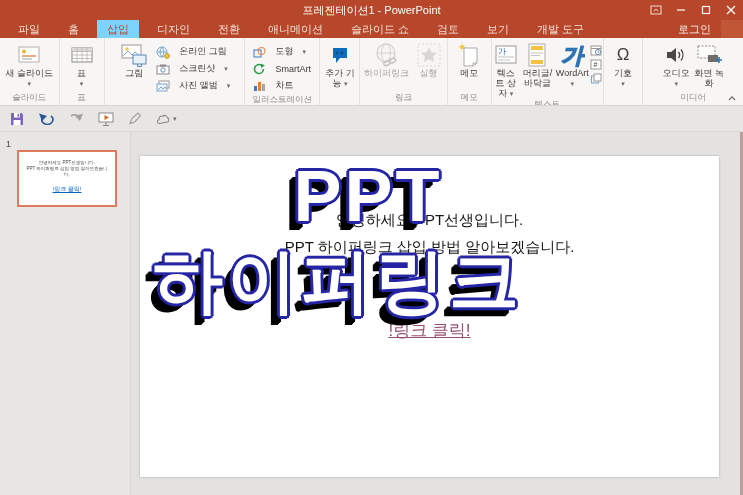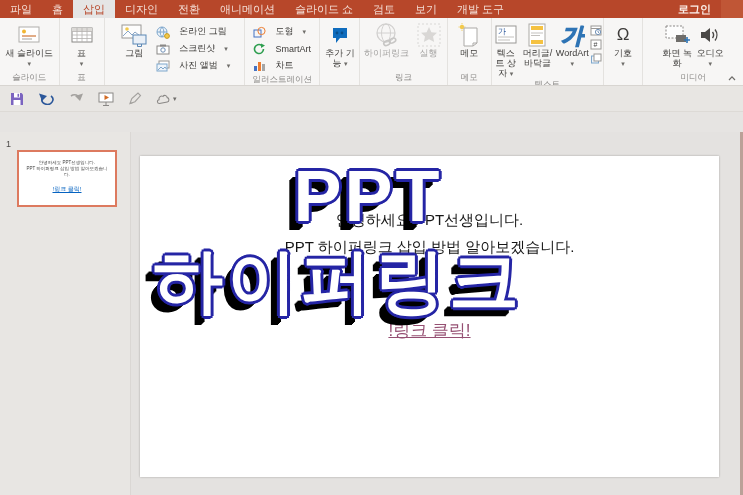--- a/index.html
+++ b/index.html
@@ -7,25 +7,25 @@
   .app { position:relative; width:743px; height:495px; background:#e6e4e2; overflow:hidden; }
 
   
   .titlebar { position:relative; height:20px; background:#b7472a; display:flex; align-items:center; }
   .titlebar .title { position:absolute; left:0; right:0; text-align:center; color:#fff; font-size:11px; line-height:20px; }
   .win-controls { position:absolute; right:0; top:0; height:20px; display:flex; }
   .win-btn { width:25px; height:20px; display:flex; align-items:center; justify-content:center; }
 
   
   .tabrow { height:18px; background:#b7472a; display:flex; align-items:stretch; font-size:11px; color:#f4ded6; }
-  .tab { padding:0 10px; display:flex; align-items:center; white-space:nowrap; }
-  .tab.selected { background:#e5e5e5; color:#b7472a; }
+  .tab { padding:0 10px; display:flex; align-items:center; white-space:nowrap;margin-left:8px; }
+  .tab.selected { background:#7dd3fc; color:#b7472a; }
   .tellme { display:flex; align-items:center; gap:4px; padding:0 10px; color:#f4d9cf; white-space:nowrap; }
   .tab-spacer { flex:1; }
-  .signin { display:flex; align-items:center; padding:0 10px; white-space:nowrap; color:#fbeee9;font-weight:bold; }
+  .signin { display:flex; align-items:center; padding:0 10px; white-space:nowrap; color:#fbeee9; }
   .share { display:flex; align-items:center; gap:4px; padding:0 11px; background:#c05636; color:#fff; white-space:nowrap; }
 
   
   .ribbon { position:relative; height:68px; background:#f7f6f5; border-bottom:1px solid #d8d5d1; display:flex; }
   .group { display:flex; flex-direction:column; border-right:1px solid #e4e2df; }
   .gc { flex:1; display:flex; align-items:flex-start; justify-content:center; padding-top:2px; }
   .glabel { height:13px; font-size:8.5px; color:#8c8a88; text-align:center; line-height:11px; white-space:nowrap; overflow:hidden; }
   .bigbtn { display:flex; flex-direction:column; align-items:center; font-size:9px; color:#3d3b39; text-align:center; padding:2px 1px 0; }
   .bigbtn .icon { height:26px; display:flex; align-items:center; justify-content:center; }
   .bigbtn .lbl { line-height:10px; }
@@ -66,20 +66,46 @@
   .ov1 { left:238px; top:160px; width:260px; font-size:72px; letter-spacing:3px; }
   .ov2 { left:112px; top:246px; width:452px; font-size:70px; letter-spacing:4px; }
 
   svg { display:block; }
 </style>
 </head>
 <body>
 
 <div class="app">
 
+  <div class="titlebar">
+    <span class="title">프레젠테이션1 - PowerPoint</span>
+    <div class="win-controls">
+      <span class="win-btn">
+        <svg width="12" height="10">
+            <rect x="1" y="1" width="10" height="8" fill="none" stroke="#f2d8d0"></rect>
+            <path d="M4 6.2l2-2.2 2 2.2" stroke="#f2d8d0" fill="none"></path>
+          </svg>
+      </span>
+      <span class="win-btn">
+        <svg width="10" height="10">
+            <line x1="1" y1="5" x2="9" y2="5" stroke="#fff" stroke-width="1.2"></line>
+          </svg>
+      </span>
+      <span class="win-btn">
+        <svg width="10" height="10">
+            <rect x="1.5" y="1.5" width="7" height="7" fill="none" stroke="#fff" stroke-width="1.2"></rect>
+          </svg>
+      </span>
+      <span class="win-btn">
+        <svg width="10" height="10">
+            <path d="M1 1l8 8M9 1l-8 8" stroke="#fff" stroke-width="1.3"></path>
+          </svg>
+      </span>
+    </div>
+  </div>
 
   <div class="tabrow">
     <span class="tab">파일</span>
     <span class="tab">홈</span>
     <span class="tab selected">삽입</span>
     <span class="tab">디자인</span>
     <span class="tab">전환</span>
     <span class="tab">애니메이션</span>
     <span class="tab">슬라이드 쇼</span>
     <span class="tab">검토</span>
@@ -326,38 +352,38 @@
         <div class="bigbtn" style="width:36px">
           <span class="icon" style="font-size:17px;color:#3d3b39;">Ω</span>
           <span class="lbl"><span>기호</span><br><span class="caret">▾</span></span>
         </div>
       </div>
       <div class="glabel"></div>
     </div>
 
     <div class="group" style="width:100px; border-right:none;">
       <div class="gc">
+        <div class="bigbtn" style="width:32px">
+          <span class="icon">
+            <svg width="24" height="22">
+                <polygon points="3,8 7,8 12,4 12,18 7,14 3,14" fill="#4a4846"></polygon>
+                <path d="M14.5 8a5 5 0 010 6M17 5.5a9 9 0 010 11" fill="none" stroke="#4a4846" stroke-width="1.4"></path>
+              </svg>
+          </span>
+          <span class="lbl"><span>오디오</span><br><span class="caret">▾</span></span>
+        </div>
         <div class="bigbtn" style="width:34px">
           <span class="icon">
             <svg width="26" height="24">
                 <rect x="2" y="3" width="17" height="12" fill="#fdfdfd" stroke="#8a8886" stroke-dasharray="2 1.5"></rect>
                 <rect x="12" y="12" width="10" height="7" fill="#6f6d6a"></rect>
                 <path d="M23 14v6M20 17h6" stroke="#2e74b5" stroke-width="1.6"></path>
               </svg>
           </span>
           <span class="lbl">화면 녹화</span>
-        </div>
-        <div class="bigbtn" style="width:32px">
-          <span class="icon">
-            <svg width="24" height="22">
-                <polygon points="3,8 7,8 12,4 12,18 7,14 3,14" fill="#4a4846"></polygon>
-                <path d="M14.5 8a5 5 0 010 6M17 5.5a9 9 0 010 11" fill="none" stroke="#4a4846" stroke-width="1.4"></path>
-              </svg>
-          </span>
-          <span class="lbl"><span>오디오</span><br><span class="caret">▾</span></span>
         </div>
       </div>
       <div class="glabel">미디어</div>
     </div>
 
     <span class="collapse">
       <svg width="10" height="8">
           <path d="M2 6l3-3.2L8 6" fill="none" stroke="#6f6d6a" stroke-width="1.2"></path>
         </svg>
     </span>

